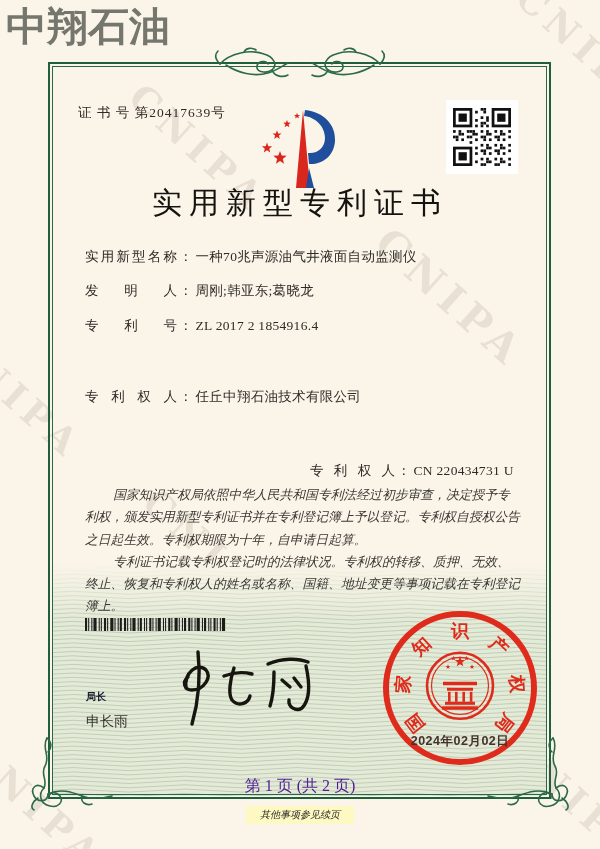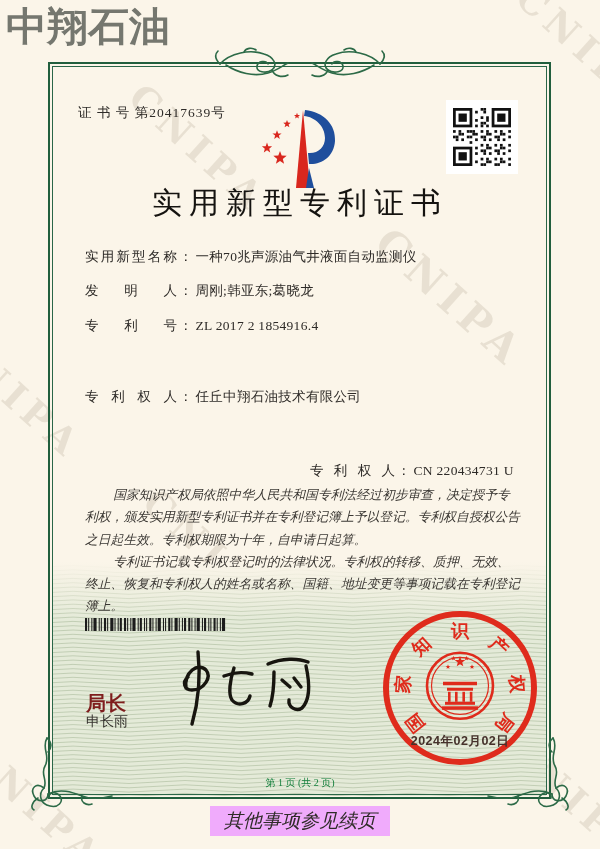--- a/index.html
+++ b/index.html
@@ -48,41 +48,41 @@
   .g2 .fvalue{width:auto}
 
   
   .legal{position:absolute;left:85px;top:484px;width:436px;z-index:3;font-size:12.8px;line-height:1.74;
          font-style:italic;color:#3a3733}
   .legal p{text-indent:2.2em}
 
   
   .barcode{position:absolute;left:85px;top:618px;width:158px;height:13px;z-index:3}
   .officer-t{position:absolute;left:86px;top:690px;font-family:Liberation Serif, serif;font-weight:700;
-             font-size:20px;color:#7f1d1d;z-index:3}
+             font-size:10px;color:#0f172a;z-index:3}
   .officer-n{position:absolute;left:86px;top:713px;font-family:"Liberation Sans",sans-serif;font-weight:400;
              font-size:14px;color:#34312d;z-index:3}
   .signature{position:absolute;left:168px;top:646px;width:160px;height:85px;z-index:4}
   .signature path{fill:none;stroke:#17150f;stroke-width:3.4;stroke-linecap:round;stroke-linejoin:round}
 
   .seal{position:absolute;left:383px;top:611px;width:154px;height:154px;z-index:4}
   .seal-ring{position:absolute;inset:0;border:6px solid #df2b1c;border-radius:50%}
   #emblem{position:absolute;left:50%;top:50%;transform:translate(-50%,-54%)}
   .sealchar{position:absolute;left:50%;top:50%;width:20px;height:20px;margin:-10px 0 0 -10px;text-align:center;
             line-height:20px;font-size:18px;font-weight:700;color:#df2b1c;font-family:"Liberation Serif",serif}
   .c0{transform:rotate(-128deg) translateY(-57px)}.c1{transform:rotate(-86deg) translateY(-57px)}
   .c2{transform:rotate(-43deg) translateY(-57px)}.c3{transform:rotate(0deg) translateY(-57px)}
   .c4{transform:rotate(43deg) translateY(-57px)}.c5{transform:rotate(86deg) translateY(-57px)}
   .c6{transform:rotate(128deg) translateY(-57px)}
   .sealdate{position:absolute;left:0;right:0;bottom:15px;text-align:center;font-size:12.5px;font-weight:700;
             color:#45312b;font-family:"Liberation Sans",sans-serif;letter-spacing:.5px}
 
-  .pageno{position:absolute;left:0;right:0;top:776px;text-align:center;font-size:10px;color:#15803d;z-index:3}
-  .footnote{position:absolute;left:50%;top:806px;transform:translateX(-50%);background:#f0abfc;padding:2px 14px;
-            font-size:19px;font-style:italic;color:#2f2c28;z-index:3;white-space:nowrap}
+  .pageno{position:absolute;left:0;right:0;top:776px;text-align:center;font-size:16px;color:#4c1d95;z-index:3}
+  .footnote{position:absolute;left:50%;top:806px;transform:translateX(-50%);background:#fef9c3;padding:2px 14px;
+            font-size:10px;font-style:italic;color:#2f2c28;z-index:3;white-space:nowrap}
 </style>
 </head>
 <body>
 
 <div class="page">
 
   <span class="wm wm1">CNIPA</span>
   <span class="wm wm2">CNIPA</span>
   <span class="wm wm3">CNIPA</span>
   <span class="wm wm4">CNIPA</span>

